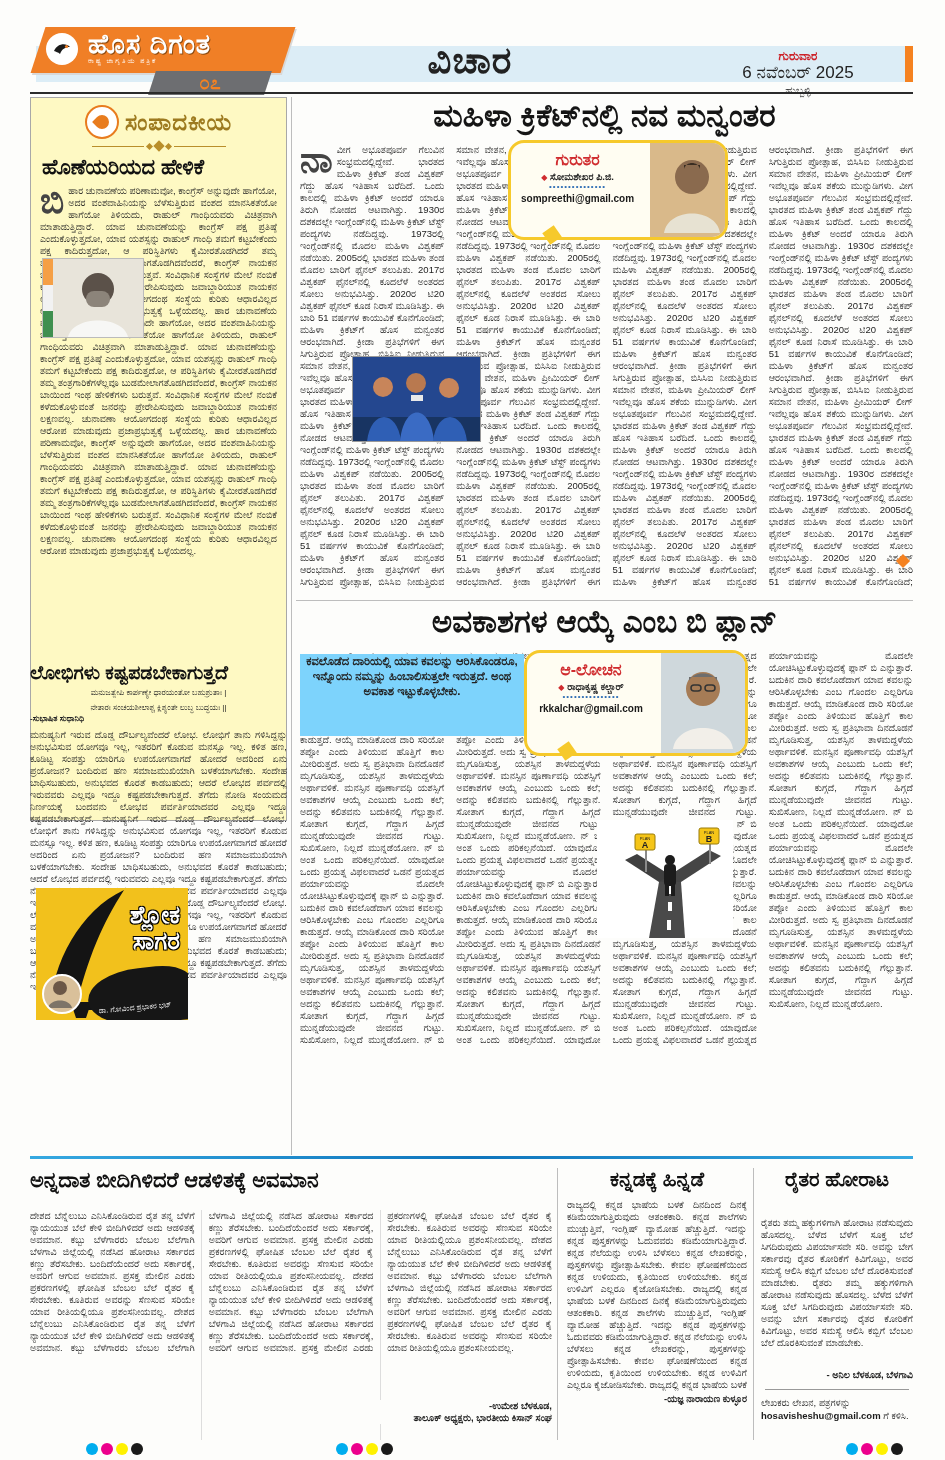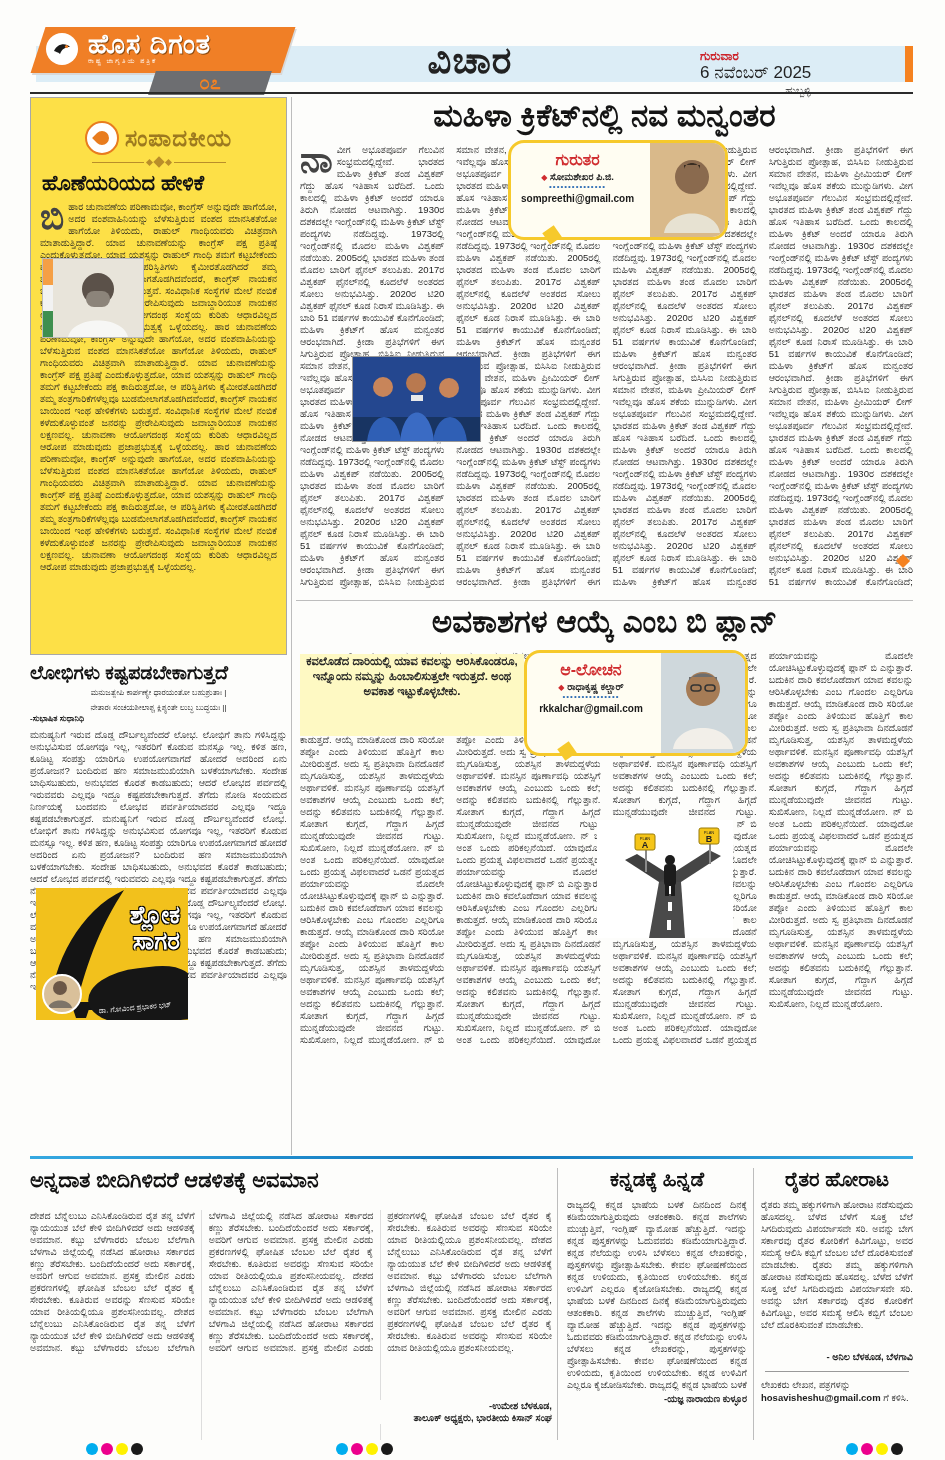--- a/index.html
+++ b/index.html
@@ -10,27 +10,27 @@
   #band{left:36px;top:46px;width:869px;height:36px;background:#dcedf6;}
   #orange-bar{left:905px;top:46px;width:8px;height:36px;background:#f58220;}
   #logo-orange{left:38px;top:27px;width:250px;height:46px;background:#f07f26;transform:skewX(-18deg);box-shadow:2px 2px 0 #d8d8d8;}
   #logo-inner{left:50px;top:29px;width:240px;height:44px;}
   #logo-title{font-size:27px;font-weight:bold;color:#ffffff;letter-spacing:1px;line-height:30px;text-shadow:1px 1px 0 #8a4a10;}
   #logo-tagline{font-size:6.5px;color:#ffffff;margin-top:-2px;letter-spacing:2px;}
   #logo-gray{left:152px;top:71px;width:116px;height:24px;background:#6d6e71;transform:skewX(-18deg);}
   #page-number{left:152px;top:71px;width:116px;height:24px;text-align:center;font-size:19px;font-weight:bold;color:#f58220;line-height:24px;}
   #bird{left:46px;top:33px;width:32px;height:32px;background:#ffffff;border-radius:50%;display:flex;align-items:center;justify-content:center;}
   #section-title{left:300px;top:40px;width:340px;text-align:center;font-size:37px;font-weight:bold;color:#222;letter-spacing:1px;}
-  #date-block{left:700px;top:49px;width:196px;}
+  #date-block{left:700px;top:49px;width:196px;text-align:center;}
   #weekday{font-size:12px;font-weight:bold;color:#cc2229;}
   #date{font-size:17px;color:#222;}
   #edition{left:700px;top:84px;width:196px;text-align:center;font-size:10.5px;color:#222;}
   #top-rule{left:30px;top:92px;width:883px;height:2px;background:#2b2b2b;}
   
-  #edit-box{left:30px;top:97px;width:257px;height:558px;border:1px solid #a8a8a8;background:#fde047;box-sizing:border-box;padding:23px 9px;}
+  #edit-box{left:30px;top:97px;width:257px;height:724px;border:1px solid #a8a8a8;background:#fef9c3;box-sizing:border-box;padding:7px 9px;}
   #edit-head{display:flex;align-items:center;justify-content:center;gap:6px;}
   #edit-emblem{width:30px;height:30px;border-radius:50%;border:2px solid #e87c1e;background:#fff;display:flex;align-items:center;justify-content:center;}
   #edit-emblem .flame{width:14px;height:14px;background:#e87c1e;border-radius:50% 50% 50% 0;transform:rotate(45deg);}
   #edit-label{font-size:23px;font-weight:bold;color:#9d7a1f;letter-spacing:1px;}
   .gold-div{display:flex;align-items:center;justify-content:center;gap:3px;margin:3px 0 5px 0;}
   .gold-div .ln{height:1px;background:#b98e2a;width:52px;}
   .gold-div .dm{width:5px;height:5px;background:#b98e2a;transform:rotate(45deg);}
   .gold-div .dm.big{width:8px;height:8px;}
   #edit-headline{font-size:21px;font-weight:bold;color:#111;margin:2px 0 6px 2px;}
   .bodytxt{font-size:9.5px;line-height:12px;text-align:justify;color:#1d1d1d;overflow:hidden;}
@@ -62,37 +62,37 @@
   .bubble .photo{width:84px;background:#d9b98a;}
   .tail{width:14px;height:14px;background:#f6c92b;transform:rotate(55deg);}
   #a1-bubble{left:508px;top:140px;width:214px;height:94px;}
   #a1-tail{left:545px;top:228px;}
   #cricket-photo{left:352px;top:356px;width:127px;height:84px;border:1px solid #999;}
   .endmark{width:10px;height:10px;background:#f58220;transform:rotate(45deg);}
   #a1-end{left:898px;top:556px;}
   #mid-rule{left:296px;top:600px;width:617px;height:1px;background:#bdbdbd;}
   #a2-headline{left:296px;top:604px;width:617px;text-align:center;font-size:31px;font-weight:bold;color:#151515;}
   #a2-body{left:300px;top:650px;width:613px;height:500px;column-count:4;column-gap:12px;}
-  #a2-stand{left:300px;top:654px;width:224px;height:82px;background:#fef9c3;font-size:11.5px;line-height:15px;font-weight:bold;text-align:center;color:#222;}
+  #a2-stand{left:300px;top:654px;width:224px;height:82px;background:#7dd3fc;font-size:11.5px;line-height:15px;font-weight:bold;text-align:center;color:#222;}
   #a2-bubble{left:524px;top:650px;width:218px;height:100px;}
   #a2-tail{left:560px;top:744px;}
   #road-img{left:597px;top:820px;width:136px;height:118px;background:#ffffff;}
   
   #blue-bar{left:30px;top:1156px;width:883px;height:3px;background:linear-gradient(90deg,#36a9e1,#0f75bc,#36a9e1);}
   #letters{left:30px;top:1168px;width:883px;height:274px;}
   #l1-headline{position:absolute;left:0;top:0;width:440px;font-size:21px;font-weight:bold;color:#111;}
   #l1-body{position:absolute;left:0;top:42px;width:522px;height:230px;column-count:3;column-gap:14px;column-rule:1px solid #ddd;}
   #patra-logo{position:absolute;left:158px;top:112px;width:154px;height:96px;background:#fdfdfb;}
   #l1-sign{position:absolute;left:350px;top:232px;width:172px;text-align:right;font-size:9.5px;font-weight:bold;background:#fdfdfb;line-height:12px;}
   .lv{position:absolute;top:0;height:272px;}
   #l2{position:absolute;left:537px;top:0;width:180px;}
   #l3{position:absolute;left:731px;top:0;width:152px;}
   .l-head{font-size:20px;font-weight:bold;text-align:center;color:#111;}
   #l2-body{height:192px;margin-top:8px;}
-  #l3-body{height:150px;margin-top:8px;}
+  #l3-body{height:150px;margin-top:26px;}
   .l-sign{text-align:right;font-size:9.5px;font-weight:bold;margin-top:2px;}
   #note-rule{border-top:1px solid #999;margin:8px 4px 6px 4px;}
   #note{text-align:left;font-size:9.5px;line-height:13px;}
   #note .em{font-weight:bold;}
   
   .cmyk{display:flex;gap:3px;}
   .cmyk span{width:12px;height:12px;border-radius:50%;display:block;}
   .c{background:#00adee;} .m{background:#ec008c;} .y{background:#fff100;} .k{background:#1a1a1a;}
   #cmyk-l{left:86px;top:1443px;} #cmyk-c{left:336px;top:1443px;} #cmyk-r{left:846px;top:1443px;}
 </style>

